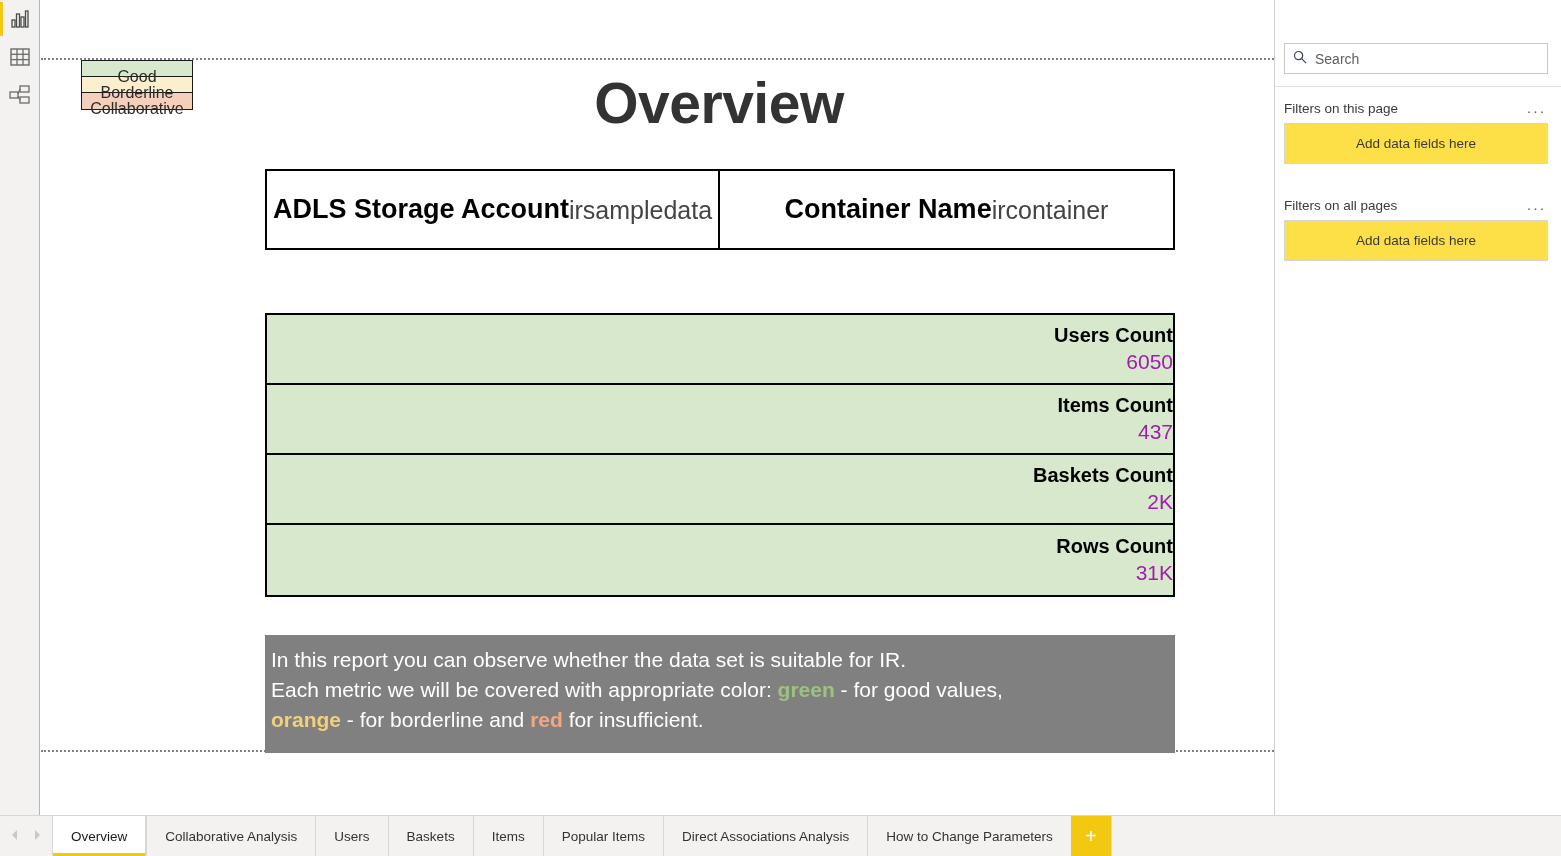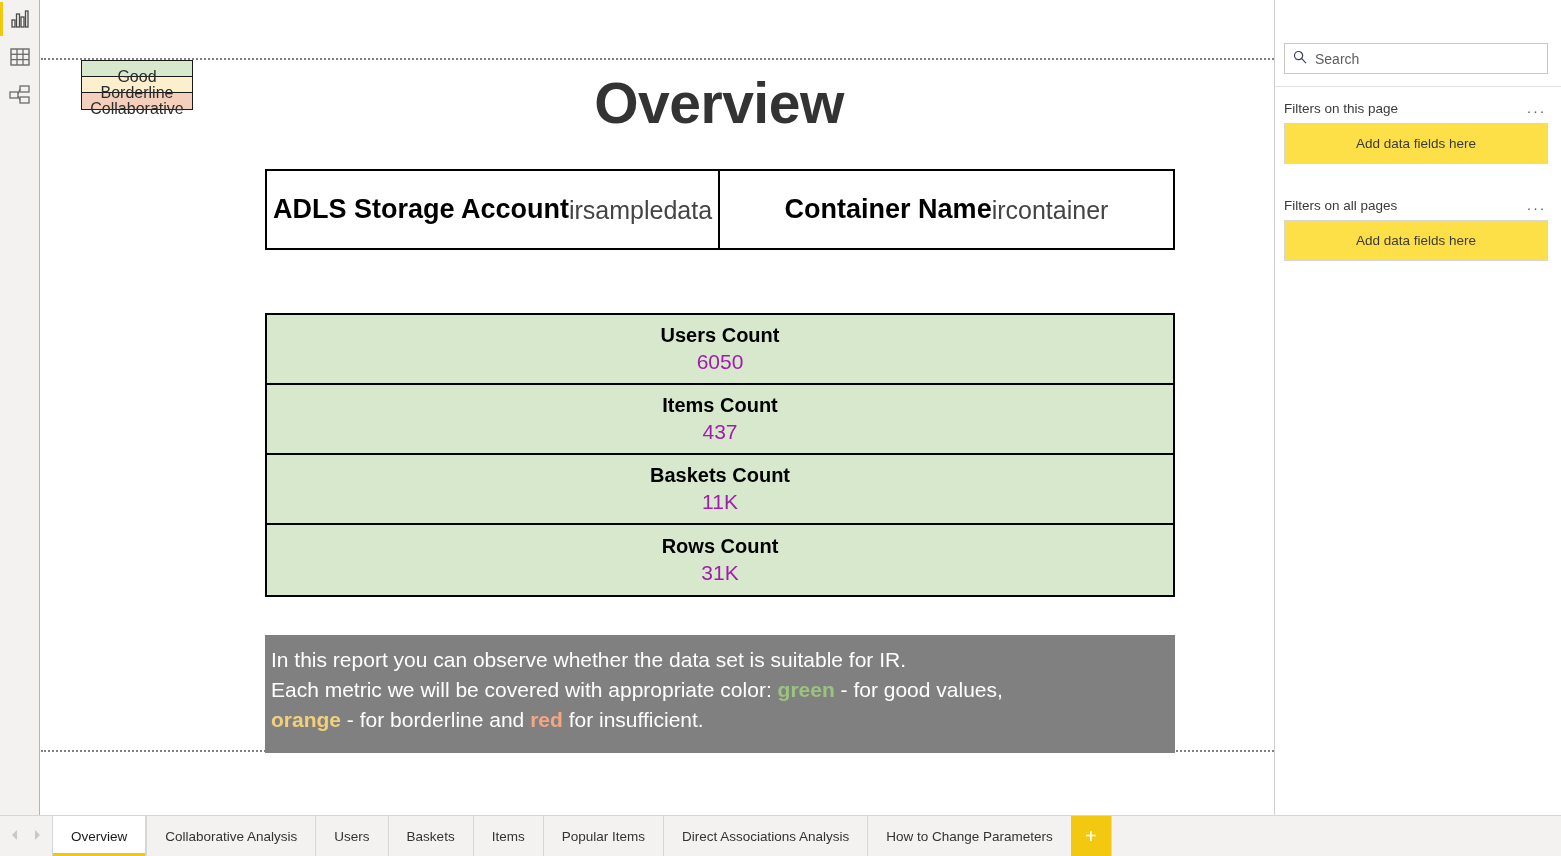--- a/index.html
+++ b/index.html
@@ -151,21 +151,21 @@
     top: 313px;
     width: 910px;
     border: 2px solid #000000;
   }
   .metric-card {
     height: 70px;
     background: #d8e8cc;
     border-bottom: 2px solid #000000;
     display: flex;
     flex-direction: column;
-    align-items: center;
+    align-items: flex-end;
     justify-content: center;
   }
   .metric-card:last-child { border-bottom: none; }
   .metric-label {
     font-size: 20px;
     font-weight: bold;
     color: #000000;
     line-height: 1.25;
   }
   .metric-value {
@@ -402,21 +402,21 @@
       <div class="metric-card">
         <div class="metric-label">Users Count</div>
         <div class="metric-value">6050</div>
       </div>
       <div class="metric-card">
         <div class="metric-label">Items Count</div>
         <div class="metric-value">437</div>
       </div>
       <div class="metric-card">
         <div class="metric-label">Baskets Count</div>
-        <div class="metric-value">11K</div>
+        <div class="metric-value">2K</div>
       </div>
       <div class="metric-card">
         <div class="metric-label">Rows Count</div>
         <div class="metric-value">31K</div>
       </div>
     </div>
 
     <div id="desc-box">
       <div class="desc-line">
         <span>In this report you can observe whether the data set is suitable for IR.</span>

